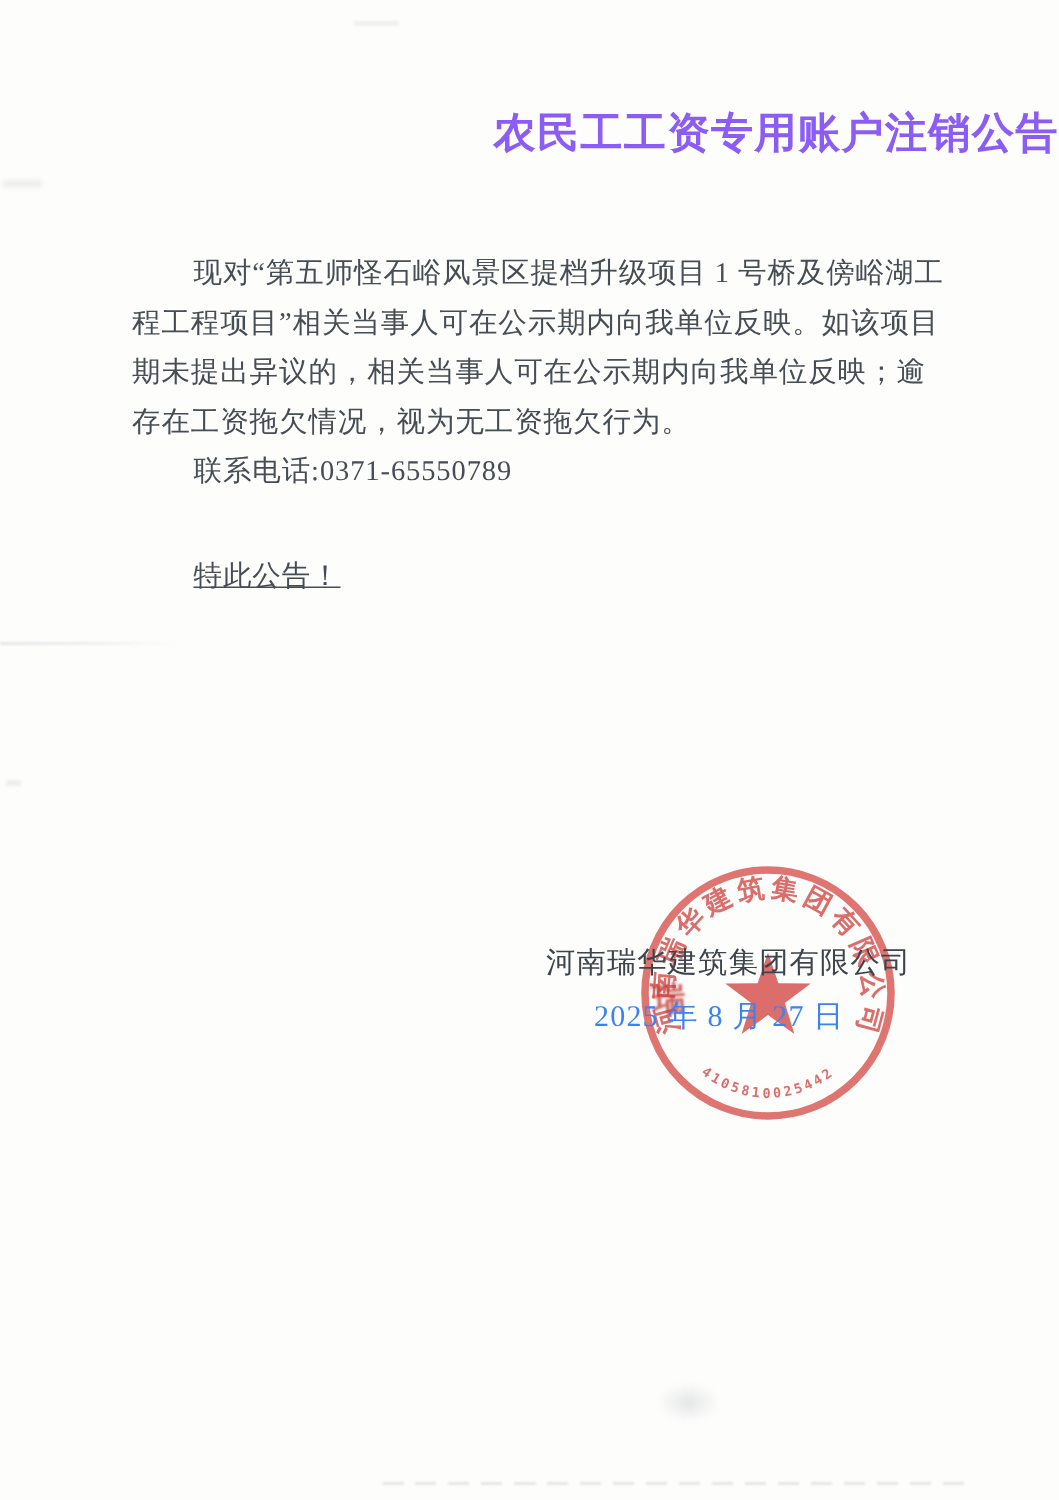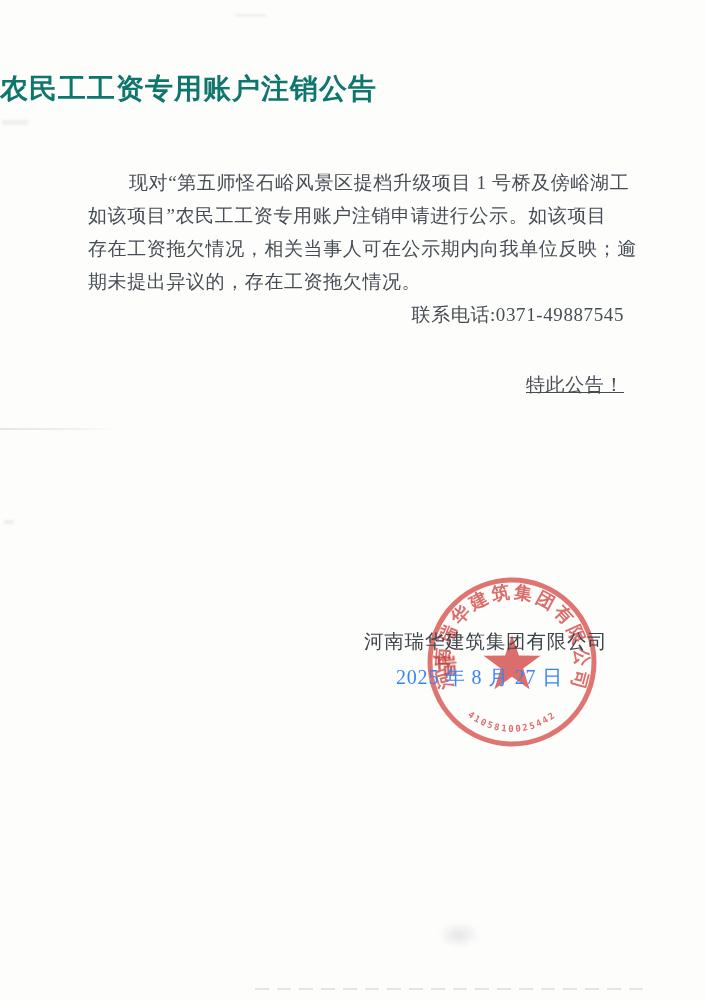--- a/index.html
+++ b/index.html
@@ -9,38 +9,38 @@
     width: 706px; height: 1000px;
     background: #fdfdfc;
     overflow: hidden;
     font-family: "Liberation Serif", "DejaVu Serif", serif;
   }
   .page { position: absolute; inset: 0; }
 
   .doc-title {
     position: absolute;
     top: 70px; left: 0; width: 706px;
-    text-align: left;
+    text-align: right;
     font-family: "Liberation Sans", "DejaVu Sans", sans-serif;
     font-size: 28px;
     font-weight: 700;
     letter-spacing: 1px;
-    color: #0f766e;
+    color: #8b5cf6;
   }
 
   .doc-body {
     position: absolute;
     top: 166px; left: 88px; width: 536px;
     font-size: 19px;
     line-height: 33px;
     letter-spacing: 0.6px;
     color: #474d54;
   }
   .doc-body .line { white-space: nowrap; }
-  .doc-body .line.indent { padding-left: 41px; text-align: right; }
+  .doc-body .line.indent { padding-left: 41px; }
   .doc-body .line.gap-before { margin-top: 37px; text-decoration: underline; }
 
   .sig-company {
     position: absolute;
     top: 628px; left: 364px;
     font-size: 19.5px;
     letter-spacing: 0.8px;
     color: #3e444b;
     z-index: 3;
     white-space: nowrap;
@@ -96,24 +96,24 @@
 </style>
 </head>
 <body>
 
 <div class="page">
 
   <h1 class="doc-title">农民工工资专用账户注销公告</h1>
 
   <div class="doc-body">
     <div class="line indent">现对“第五师怪石峪风景区提档升级项目 1 号桥及傍峪湖工</div>
-    <div class="line">如该项目”农民工工资专用账户注销申请进行公示。如该项目</div>
-    <div class="line">存在工资拖欠情况，相关当事人可在公示期内向我单位反映；逾</div>
-    <div class="line">期未提出异议的，存在工资拖欠情况。</div>
-    <div class="line indent">联系电话:0371-49887545</div>
+    <div class="line">程工程项目”相关当事人可在公示期内向我单位反映。如该项目</div>
+    <div class="line">期未提出异议的，相关当事人可在公示期内向我单位反映；逾</div>
+    <div class="line">存在工资拖欠情况，视为无工资拖欠行为。</div>
+    <div class="line indent">联系电话:0371-65550789</div>
     <div class="line indent gap-before">特此公告！</div>
   </div>
 
   <div class="sig-company">河南瑞华建筑集团有限公司</div>
   <div class="sig-date">2025 年 8 月 27 日</div>
 
   <svg class="seal" viewBox="0 0 178 178" xmlns="http://www.w3.org/2000/svg">
     <defs>
       <path id="ringArc" d="M 33,120 A 64,64 0 1 1 145,120" fill="none"></path>
       <path id="serialArc" d="M 31.7,129 A 70,70 0 0 0 146.3,129" fill="none"></path>

